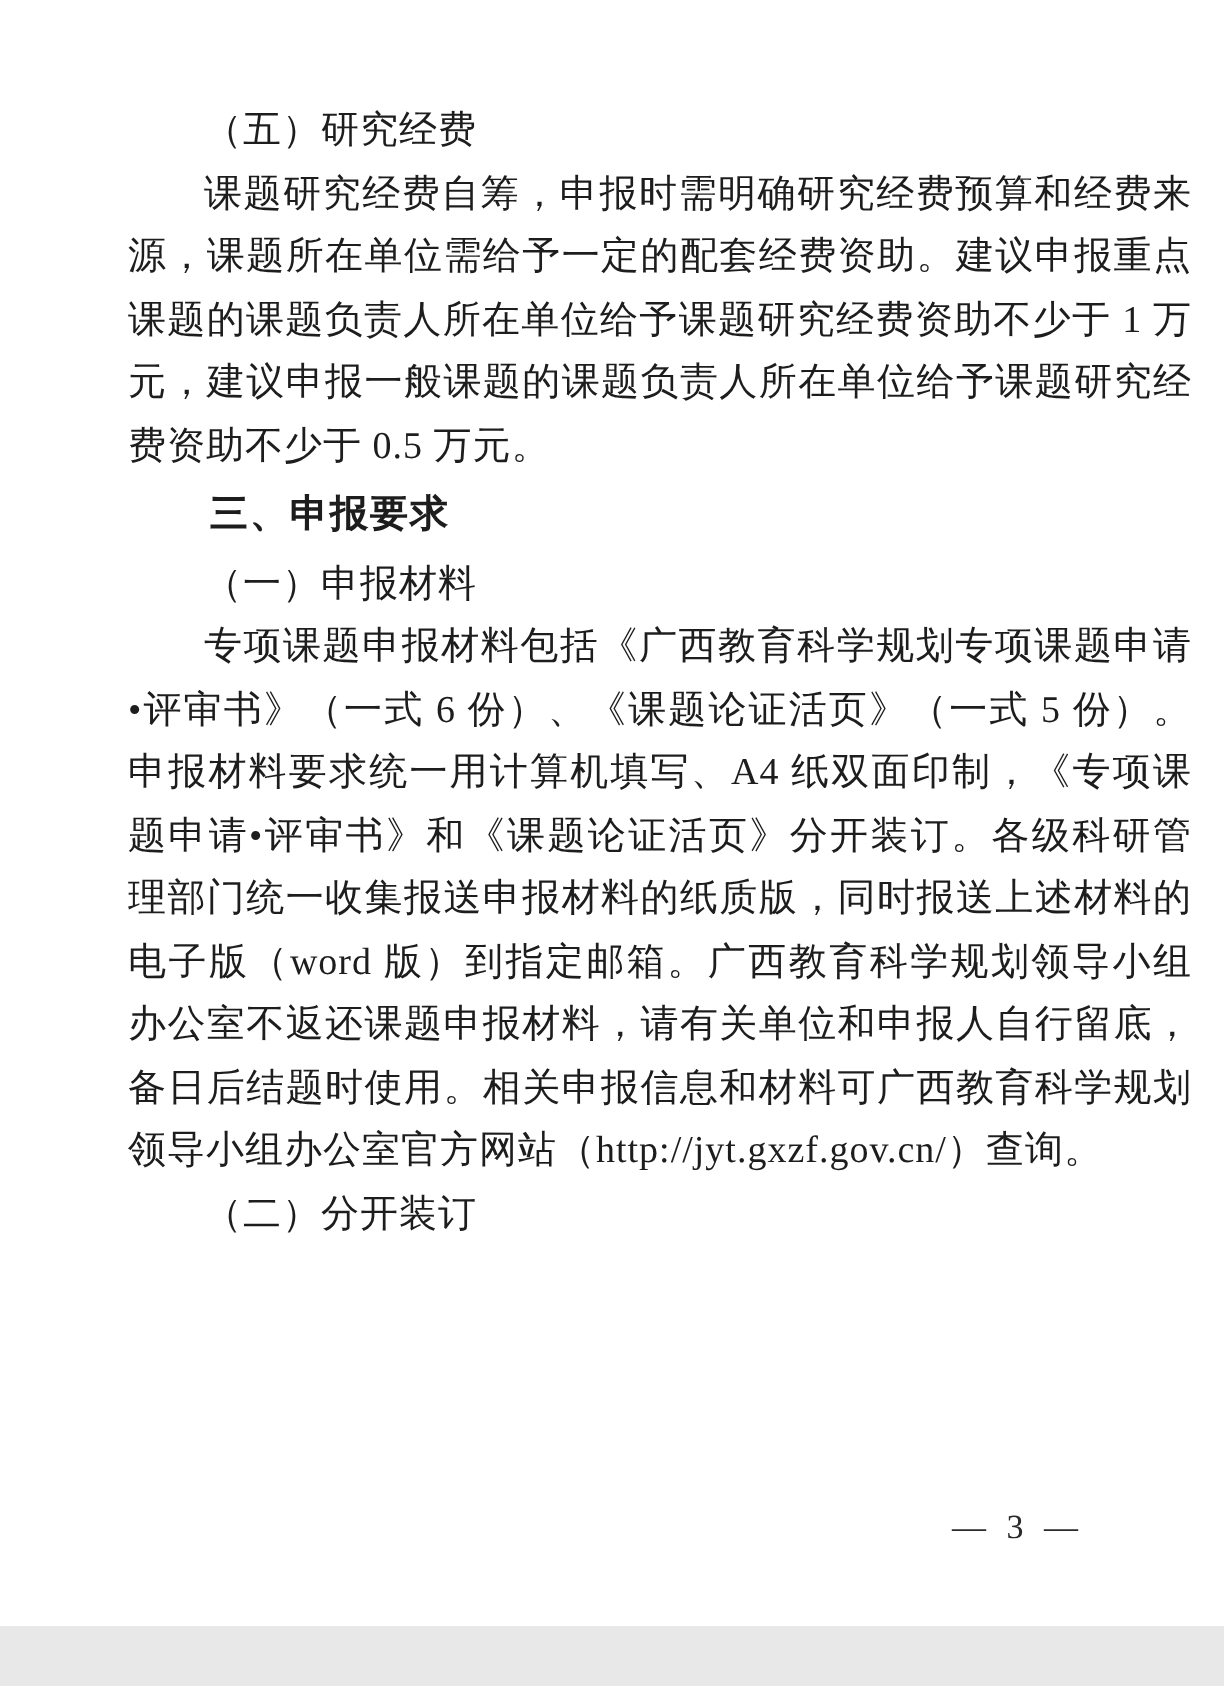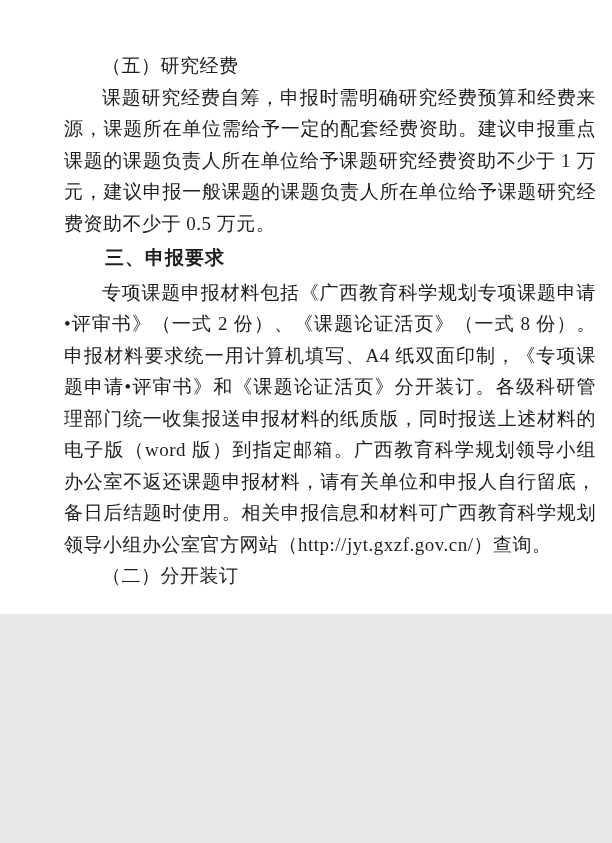--- a/index.html
+++ b/index.html
@@ -3,21 +3,21 @@
 <meta charset="utf-8">
 <style>
   html, body {
     margin: 0;
     padding: 0;
     background: #e8e8e8;
   }
   .page {
     position: relative;
     width: 612px;
-    height: 614px;
+    height: 813px;
     margin: 0 auto;
     background: #ffffff;
     color: #1d1d1d;
     font-family: "Liberation Serif", "DejaVu Serif", serif;
     overflow: hidden;
   }
   .content {
     position: absolute;
     left: 64px;
     top: 50px;
@@ -58,17 +58,18 @@
   }
 </style>
 </head>
 <body>
 
 <div class="page">
   <div class="content">
     <p class="heading-kai">（五）研究经费</p>
     <p class="para">课题研究经费自筹，申报时需明确研究经费预算和经费来源，课题所在单位需给予一定的配套经费资助。建议申报重点课题的课题负责人所在单位给予课题研究经费资助不少于 1 万元，建议申报一般课题的课题负责人所在单位给予课题研究经费资助不少于 0.5 万元。</p>
     <p class="heading-hei">三、申报要求</p>
-    <p class="para">专项课题申报材料包括《广西教育科学规划专项课题申请•评审书》（一式 2 份）、《课题论证活页》（一式 8 份）。申报材料要求统一用计算机填写、A4 纸双面印制，《专项课题申请•评审书》和《课题论证活页》分开装订。各级科研管理部门统一收集报送申报材料的纸质版，同时报送上述材料的电子版（word 版）到指定邮箱。广西教育科学规划领导小组办公室不返还课题申报材料，请有关单位和申报人自行留底，备日后结题时使用。相关申报信息和材料可广西教育科学规划领导小组办公室官方网站（http://jyt.gxzf.gov.cn/）查询。</p>
+    <p class="heading-kai">（一）申报材料</p>
+    <p class="para">专项课题申报材料包括《广西教育科学规划专项课题申请•评审书》（一式 6 份）、《课题论证活页》（一式 5 份）。申报材料要求统一用计算机填写、A4 纸双面印制，《专项课题申请•评审书》和《课题论证活页》分开装订。各级科研管理部门统一收集报送申报材料的纸质版，同时报送上述材料的电子版（word 版）到指定邮箱。广西教育科学规划领导小组办公室不返还课题申报材料，请有关单位和申报人自行留底，备日后结题时使用。相关申报信息和材料可广西教育科学规划领导小组办公室官方网站（http://jyt.gxzf.gov.cn/）查询。</p>
     <p class="heading-kai">（二）分开装订</p>
   </div>
   <div class="page-footer">— 3 —</div>
 </div>
 
 </body></html>

